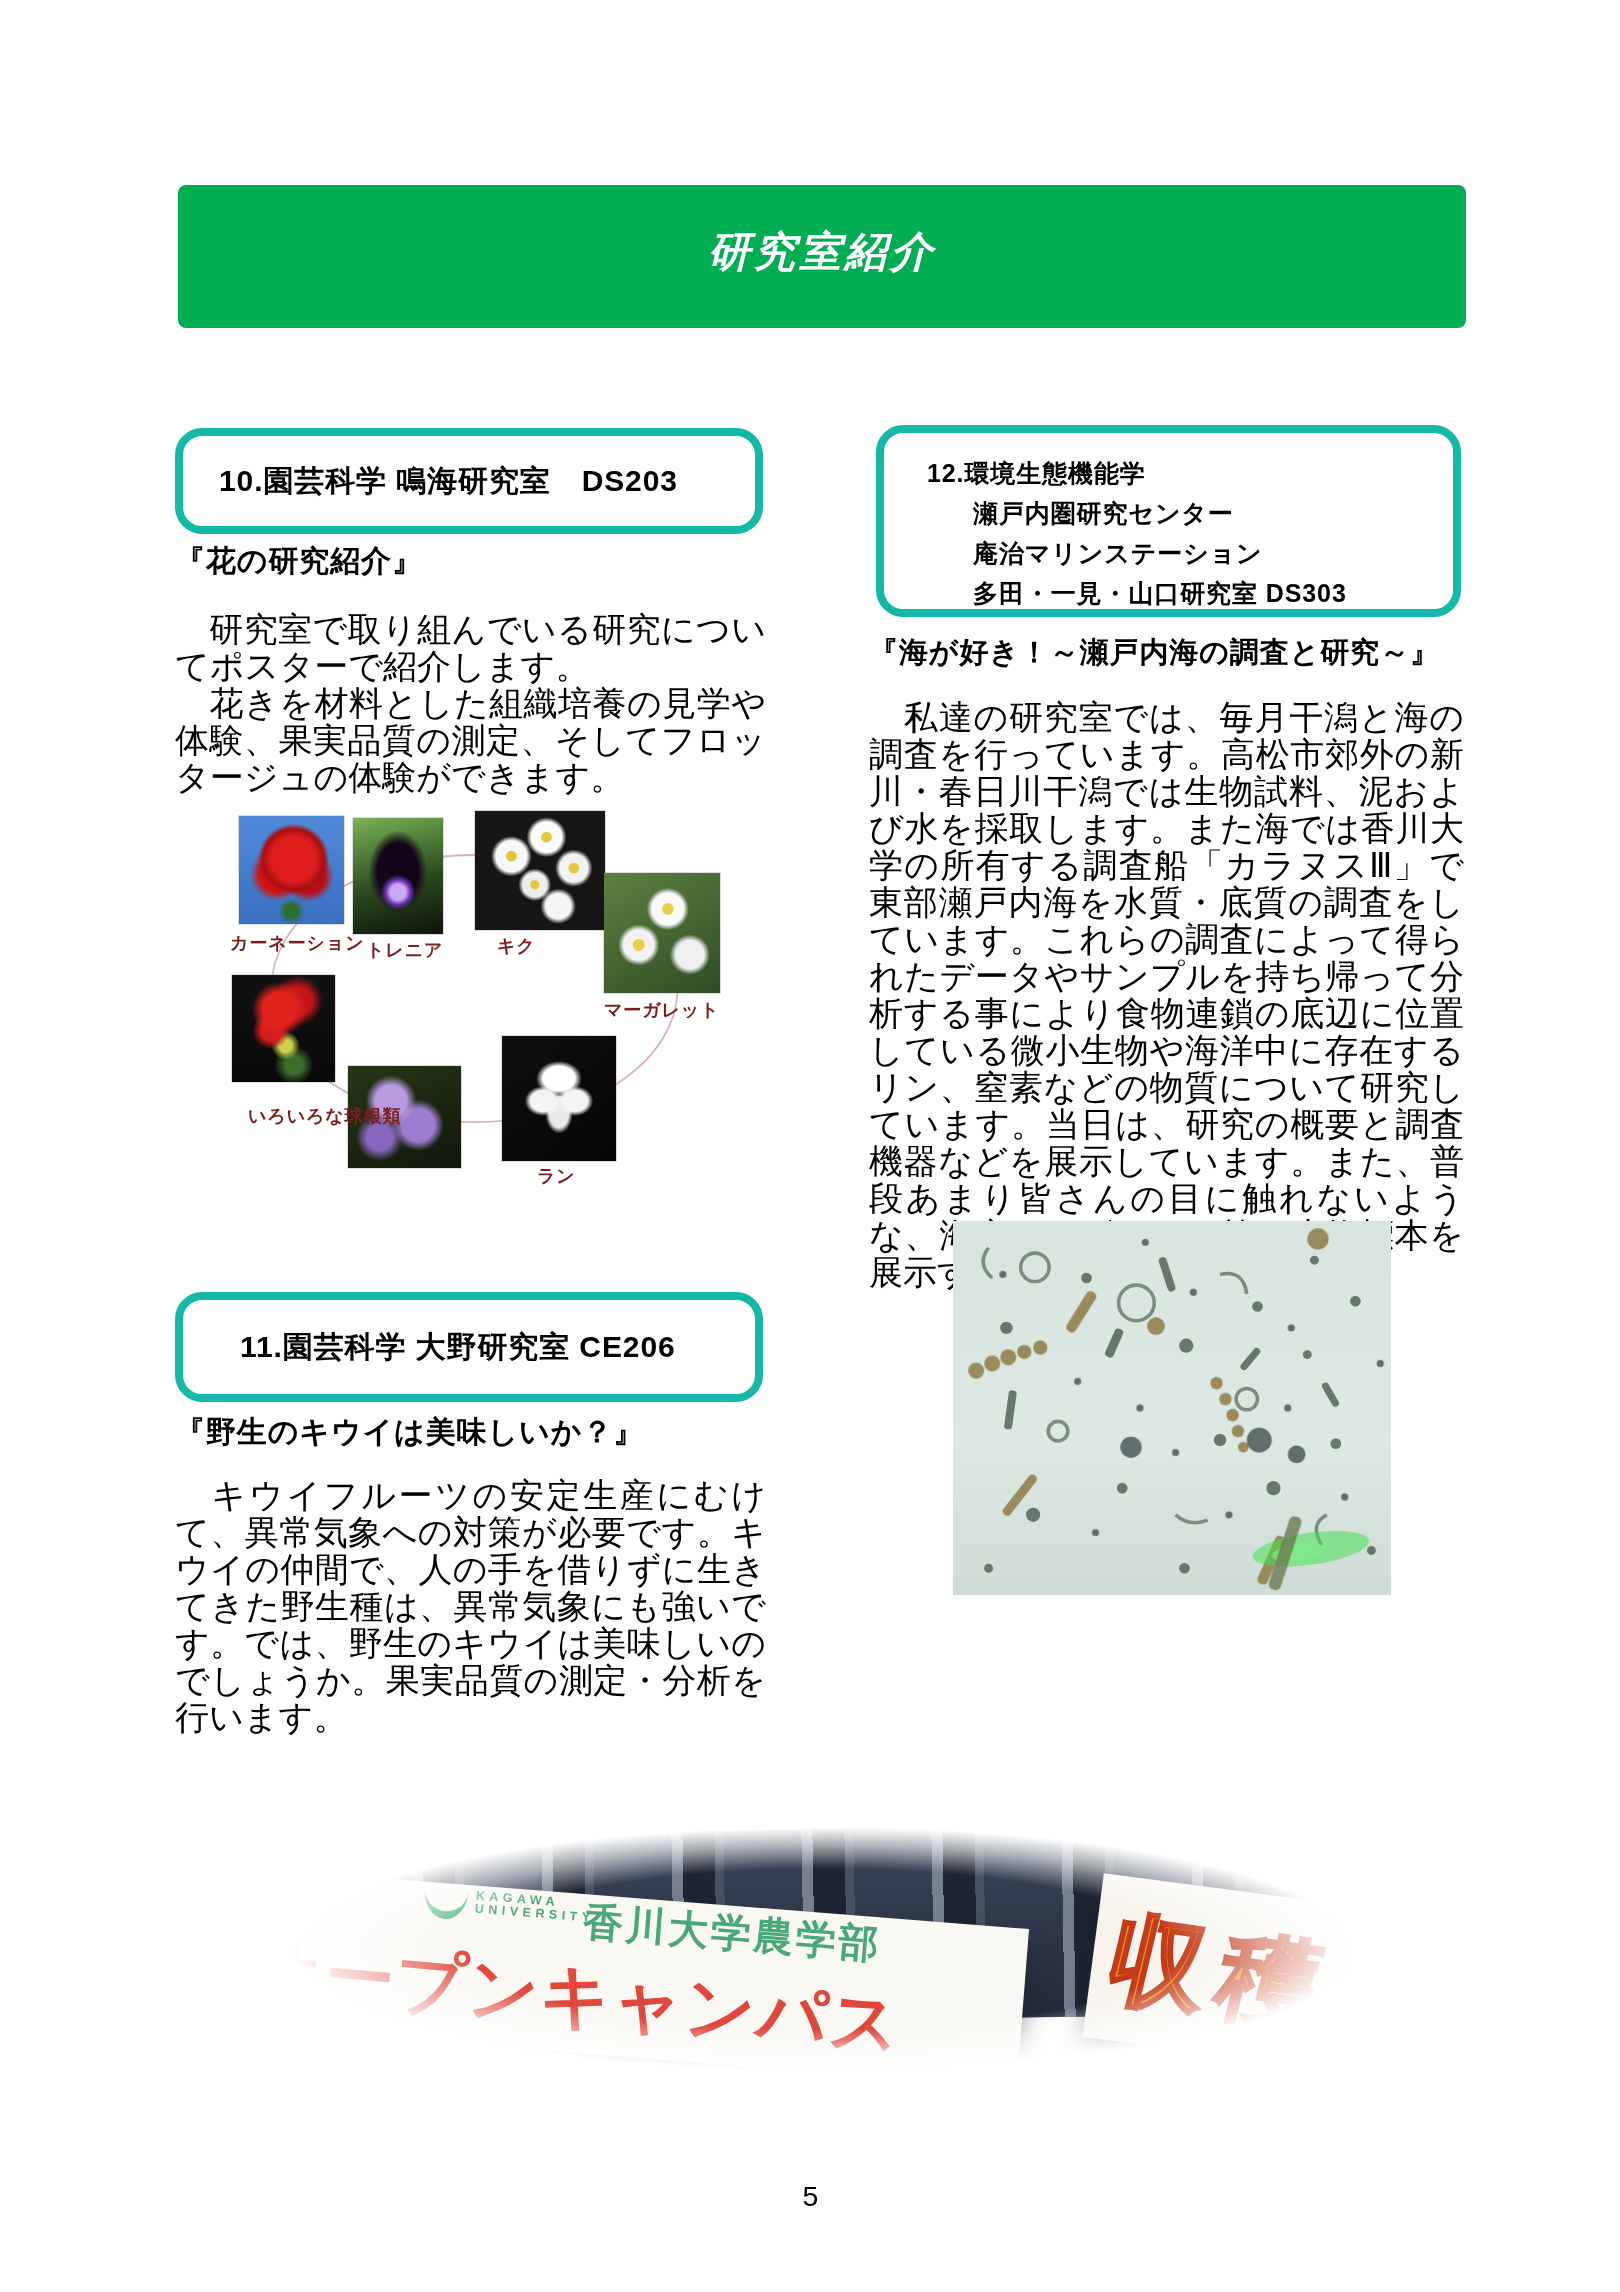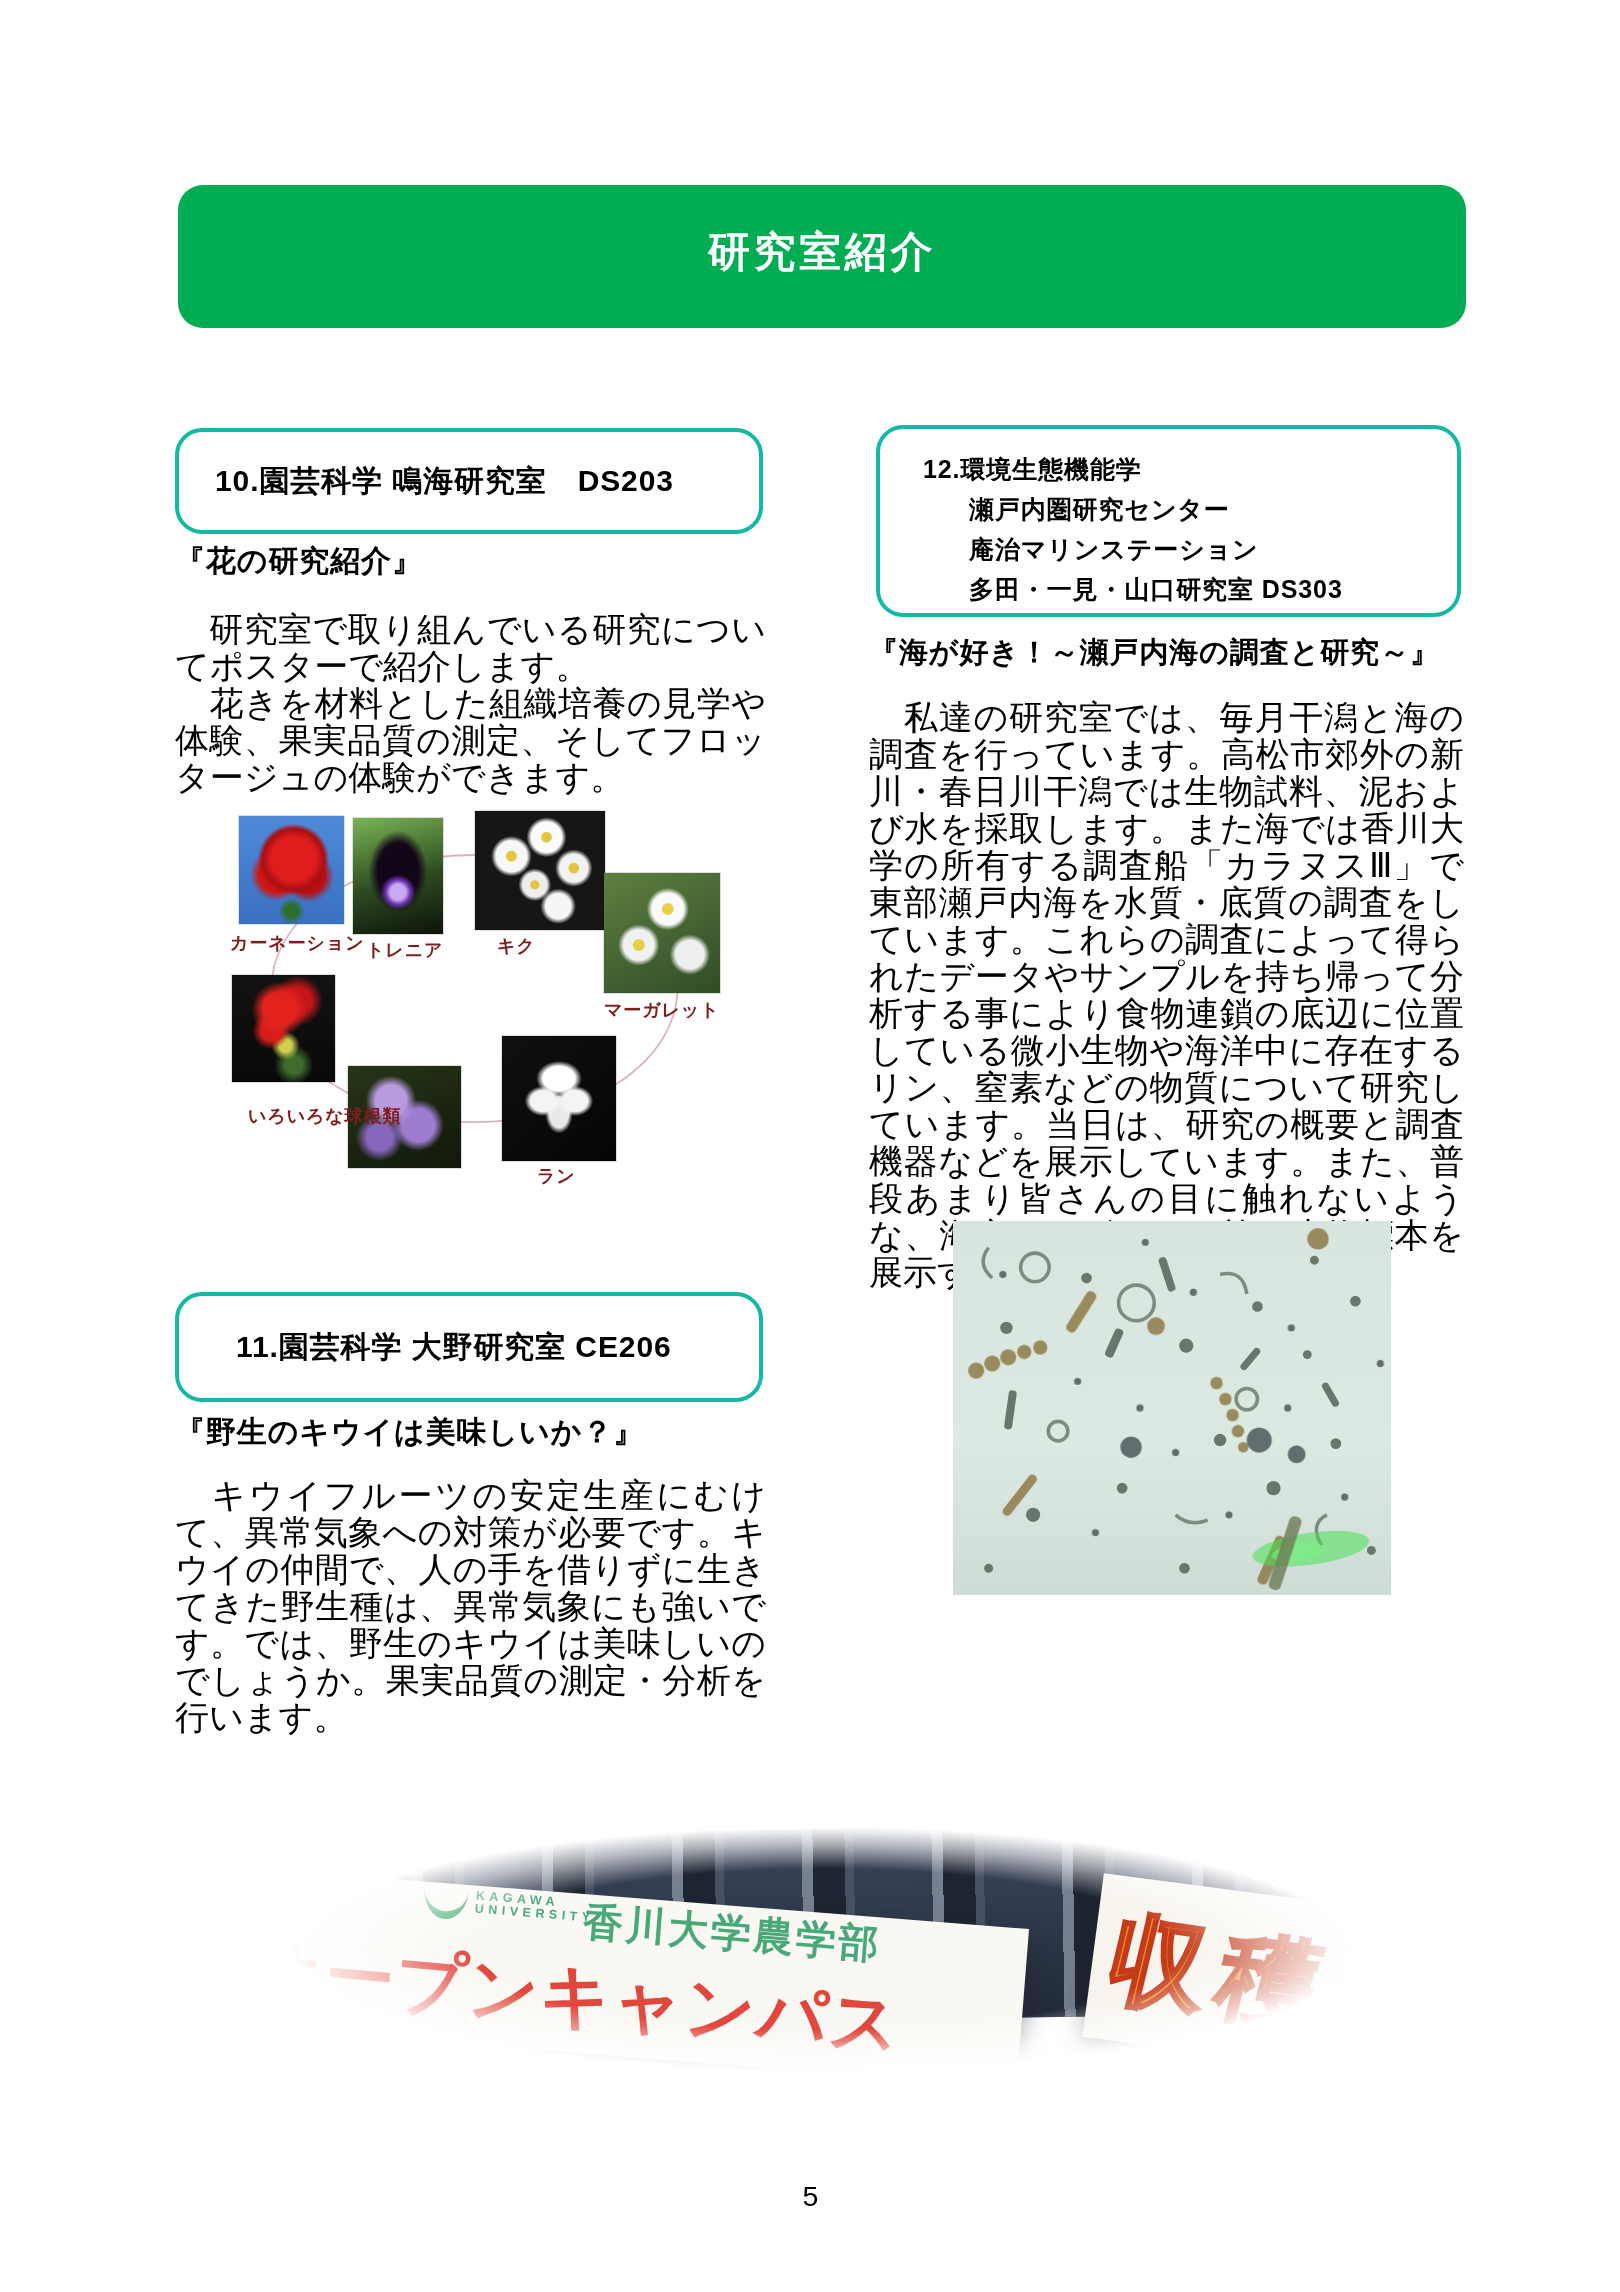--- a/index.html
+++ b/index.html
@@ -4,31 +4,31 @@
 <style>
   html,body{margin:0;padding:0;background:#888;}
   .page{
     position:relative; width:1621px; height:2293px; background:#ffffff;
     font-family:"Liberation Sans","DejaVu Sans",sans-serif; color:#000;
     overflow:hidden; margin:0 auto;
   }
   
   .top-banner{
     position:absolute; left:178px; top:185px; width:1288px; height:143px;
-    background:#00ad52; border-radius:25px;
-    display:flex; align-items:center; justify-content:center;
+    background:#00ad52; border-radius:8px;
+    display:flex; align-items:center; justify-content:center;font-style:italic;
   }
   .top-banner .t{
     color:#fff; font-size:42px; font-weight:bold; letter-spacing:3.6px;
     transform:translateY(-5.3px);
   }
   
   .gbox{
     position:absolute; background:#fff;
-    border:4px solid #14b8a6; border-radius:27px; box-sizing:border-box;
+    border:8px solid #14b8a6; border-radius:27px; box-sizing:border-box;
   }
   .gbox .bt{ font-size:30px; font-weight:bold; letter-spacing:0.9px; }
   .box10{ left:175px; top:428px; width:588px; height:106px;
           display:flex; align-items:center; padding-left:36px;}
   .box11{ left:175px; top:1292px; width:588px; height:110px;
           display:flex; align-items:center; padding-left:57px;}
   .box12{ left:876px; top:425px; width:585px; height:192px; padding:19.6px 0 0 43px;}
   .box12 .line{ font-size:25px; font-weight:bold; line-height:40px; letter-spacing:0.9px;}
   .box12 .line.ind{ margin-left:46px; }
   

